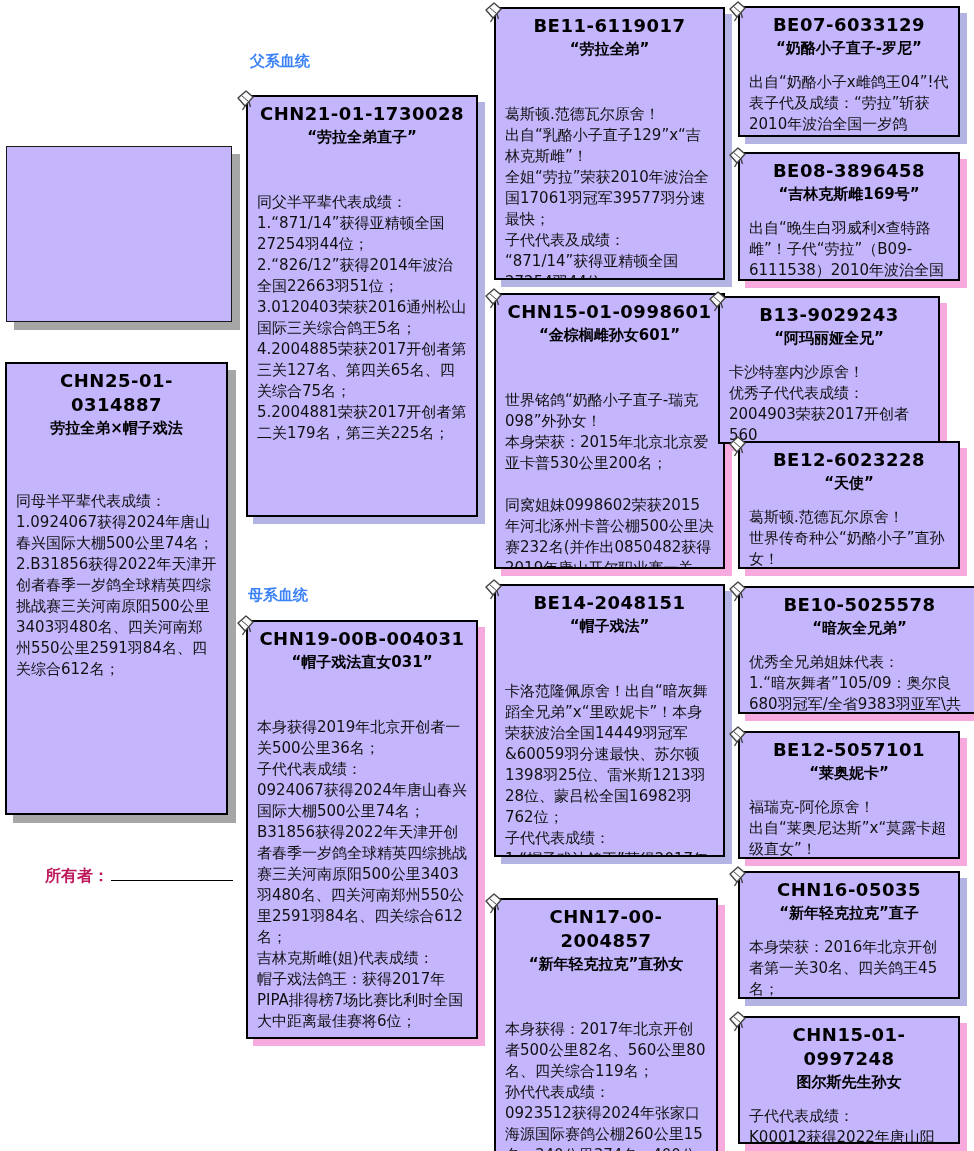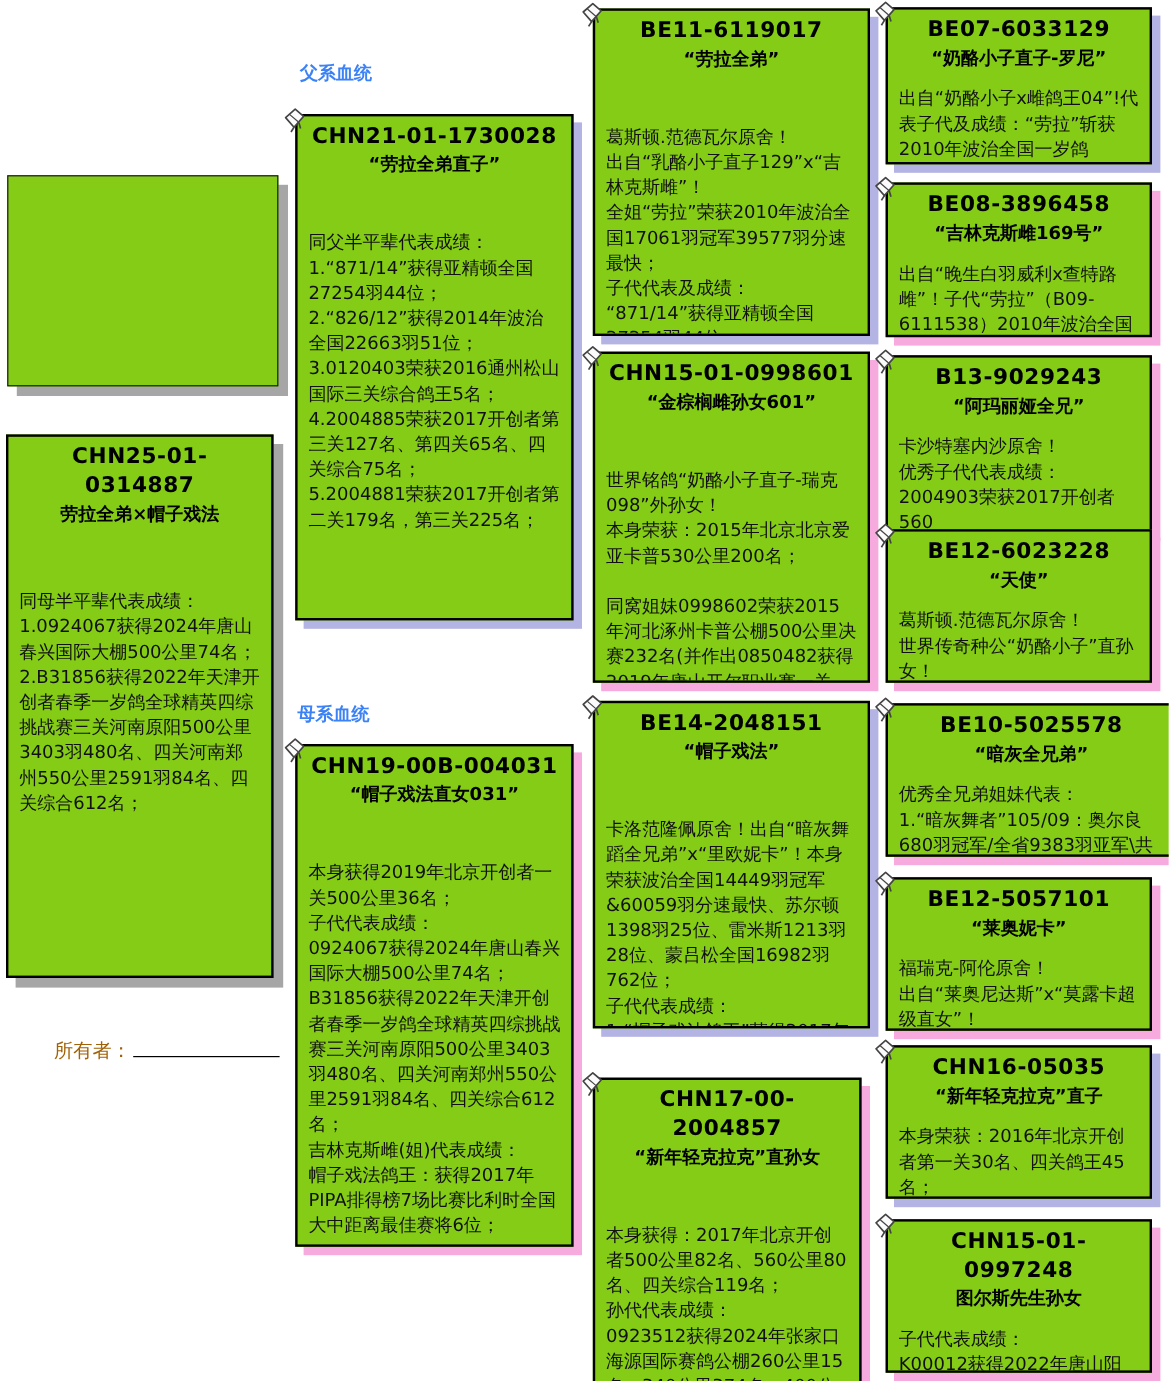--- a/index.html
+++ b/index.html
@@ -1,33 +1,33 @@
 <!DOCTYPE html>
 <html><head>
 <meta charset="utf-8">
 <style>
   html,body{margin:0;padding:0;background:#ffffff;}
   #canvas{position:relative;width:974px;height:1151px;background:#ffffff;overflow:hidden;
           font-family:"DejaVu Sans","Liberation Sans",sans-serif;color:#000;}
   .pboxwrap{position:absolute;}
-  .pbox{position:relative;width:100%;height:100%;background:#84cc16;border:2px solid #000;
+  .pbox{position:relative;width:100%;height:100%;background:#c4b5fd;border:2px solid #000;
         box-sizing:border-box;overflow:hidden;padding:5px 9px 6px 9px;}
   .photo .pbox{border:1.5px solid #1a1a1a;}
   .sh-gray  .pbox{box-shadow:8px 8px 0 #a6a6a6;}
   .sh-blue  .pbox{box-shadow:7px 7px 0 #b4b4e4;}
   .sh-pink  .pbox{box-shadow:7px 7px 0 #f7aade;}
   .ring{font-size:18px;line-height:24px;font-weight:bold;text-align:center;letter-spacing:.5px;}
   .pname{font-size:15px;line-height:22px;font-weight:bold;text-align:center;}
   .body{font-size:15px;line-height:21px;white-space:pre-line;text-align:left;color:#111;}
   .large .body{margin-top:44px;}
   .subject .body{margin-top:52px;}
   .small .body{margin-top:13px;}
   .clip{position:absolute;left:-14px;top:-7px;width:27px;height:25px;z-index:3;}
   .linelabel{position:absolute;font-size:15px;font-weight:bold;color:#3b82f6;}
-  .owner{position:absolute;font-size:16px;color:#a16207;}
+  .owner{position:absolute;font-size:16px;color:#be185d;font-weight:bold;}
   .owner .blank{display:inline-block;width:122px;border-bottom:1.5px solid #000;height:16px;
                 vertical-align:baseline;margin-left:2px;}
 </style>
 </head>
 <body>
 
 <div id="canvas">
 
   <div class="linelabel" style="left:250px;top:52px;">父系血统</div>
   <div class="linelabel" style="left:248px;top:586px;">母系血统</div>
@@ -208,21 +208,21 @@
           </g>
         </svg>
     </span>
     <div class="pbox">
       <div class="ring">BE08-3896458</div>
       <div class="pname">“吉林克斯雌169号”</div>
       <div class="body">出自“晚生白羽威利x查特路雌”！子代“劳拉”（B09-6111538）2010年波治全国</div>
     </div>
   </div>
 
-  <div class="pboxwrap small sh-pink" style="left:738px;top:296px;width:222px;height:148px;border-radius:22px;">
+  <div class="pboxwrap small sh-pink" style="left:718px;top:296px;width:222px;height:148px;border-radius:22px;">
     <span class="clip">
       <svg width="27" height="25" viewBox="0 0 27 25">
           <g fill="#fbfbfb" stroke="#444" stroke-width="1.4" stroke-linejoin="round">
             <path d="M6 10 L14 3 L21 9 L13 18 Z"></path>
             <path d="M13 18 L10.5 22" fill="none"></path>
             <path d="M17 14 L18.5 19" fill="none"></path>
             <path d="M9.5 7.5 L16.5 13.5" fill="none" stroke-width="1"></path>
           </g>
         </svg>
     </span>

